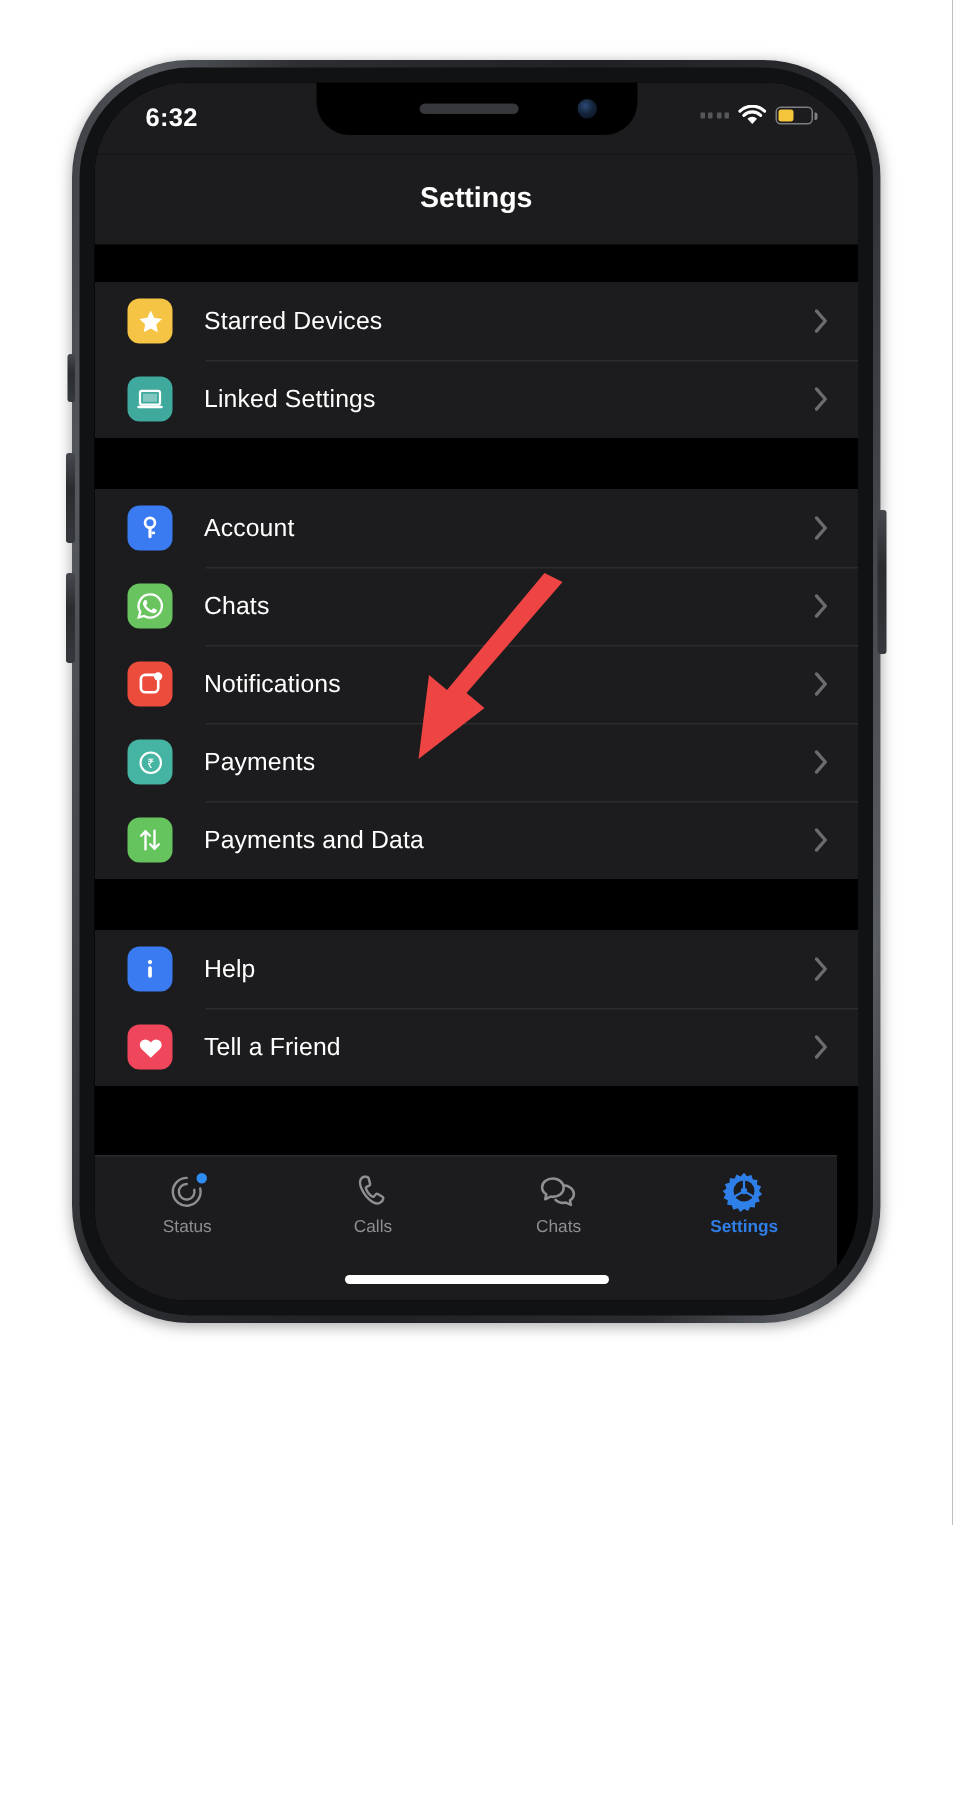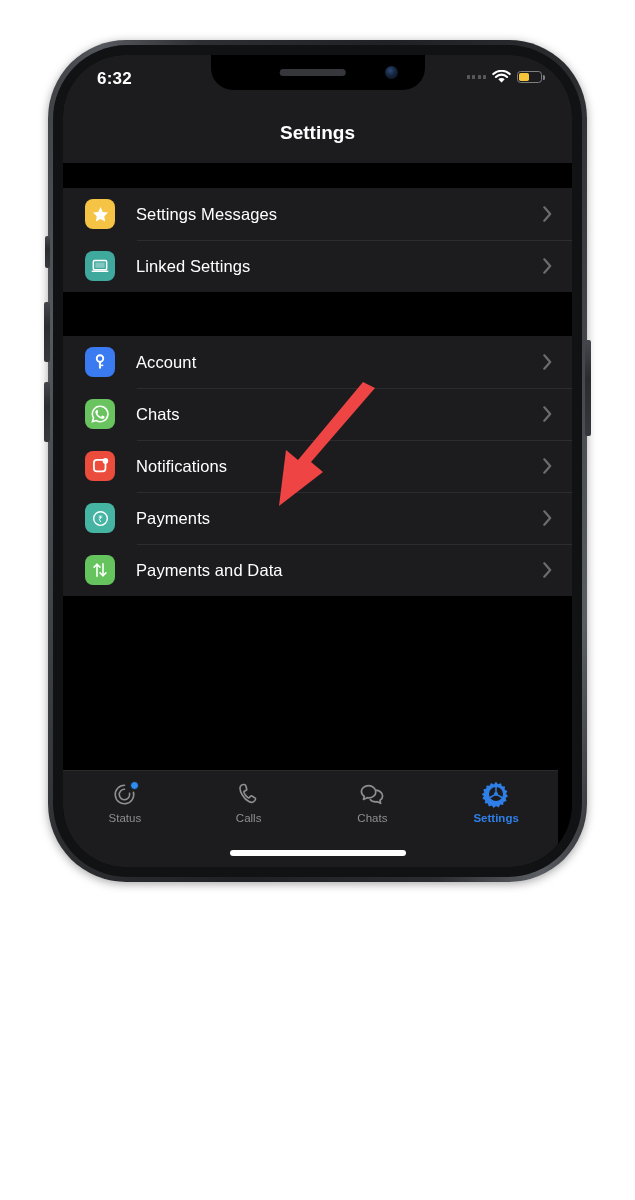--- a/index.html
+++ b/index.html
@@ -106,21 +106,21 @@
     z-index: 15;
   }
   #nav-title { color: #fff; font-size: 19px; font-weight: bold; }
 
   
   #content {
     position: absolute; top: 108px; left: 0; right: 0; bottom: 97px;
     background: #000;
     overflow: hidden;
   }
-  .group { background: #1c1c1e; margin-top: 44px; }
+  .group { background: #1c1c1e; margin-top: 34px; }
   .group.first { margin-top: 25px; }
   .row {
     position: relative;
     height: 52px;
     display: flex; align-items: center;
     padding-left: 22px; padding-right: 20px;
   }
   .row + .row::before {
     content: ""; position: absolute;
     left: 74px; right: 0; top: 0; height: 1px;
@@ -226,21 +226,21 @@
     <div id="content">
 
       <div class="group first">
 
         <div class="row">
           <div class="row-icon" style="background:#f6c445">
             <svg width="19" height="19" viewBox="0 0 24 24">
                 <path fill="#fff" d="M12 2.6l2.9 6.1 6.6.9-4.8 4.6 1.2 6.6L12 17.7l-5.9 3.1 1.2-6.6-4.8-4.6 6.6-.9z"></path>
               </svg>
           </div>
-          <div class="row-label">Settings Messages</div>
+          <div class="row-label">Starred Devices</div>
           <div class="chevron">
             <svg width="9" height="16" viewBox="0 0 9 16">
                 <path d="M1.3 1.3 L7.2 8 L1.3 14.7" stroke="#6c6c70" stroke-width="2.2" fill="none" stroke-linecap="round" stroke-linejoin="round"></path>
               </svg>
           </div>
         </div>
 
         <div class="row">
           <div class="row-icon" style="background:#3fa99e">
             <svg width="20" height="20" viewBox="0 0 24 24">
@@ -332,20 +332,51 @@
           </div>
           <div class="row-label">Payments and Data</div>
           <div class="chevron">
             <svg width="9" height="16" viewBox="0 0 9 16">
                 <path d="M1.3 1.3 L7.2 8 L1.3 14.7" stroke="#6c6c70" stroke-width="2.2" fill="none" stroke-linecap="round" stroke-linejoin="round"></path>
               </svg>
           </div>
         </div>
       </div>
 
+      <div class="group">
+
+        <div class="row">
+          <div class="row-icon" style="background:#3a7bf2">
+            <svg width="20" height="20" viewBox="0 0 24 24">
+              <circle cx="12" cy="6.4" r="1.7" fill="#fff"></circle>
+              <rect x="10.5" y="9.8" width="3" height="9.2" rx="1.4" fill="#fff"></rect>
+            </svg>
+          </div>
+          <div class="row-label">Help</div>
+          <div class="chevron">
+            <svg width="9" height="16" viewBox="0 0 9 16">
+                <path d="M1.3 1.3 L7.2 8 L1.3 14.7" stroke="#6c6c70" stroke-width="2.2" fill="none" stroke-linecap="round" stroke-linejoin="round"></path>
+              </svg>
+          </div>
+        </div>
+
+        <div class="row">
+          <div class="row-icon" style="background:#f0465b">
+            <svg width="19" height="19" viewBox="0 0 24 24">
+                <path fill="#fff" d="M12 20.4 4.2 13a4.7 4.7 0 0 1 6.6-6.7l1.2 1.2 1.2-1.2A4.7 4.7 0 0 1 19.8 13z"></path>
+              </svg>
+          </div>
+          <div class="row-label">Tell a Friend</div>
+          <div class="chevron">
+            <svg width="9" height="16" viewBox="0 0 9 16">
+                <path d="M1.3 1.3 L7.2 8 L1.3 14.7" stroke="#6c6c70" stroke-width="2.2" fill="none" stroke-linecap="round" stroke-linejoin="round"></path>
+              </svg>
+          </div>
+        </div>
+      </div>
     </div>
 
     <div id="tab-bar">
 
       <div class="tab-item">
         <div class="tab-icon">
           <svg width="27" height="27" viewBox="0 0 28 28" fill="none" stroke="#8e8e93" stroke-width="1.7" stroke-linecap="round">
             <path d="M14 4.4a9.6 9.6 0 1 0 9.3 7.3"></path>
             <path d="M14 8.6a5.4 5.4 0 1 0 5.2 4.1"></path>
           </svg>

